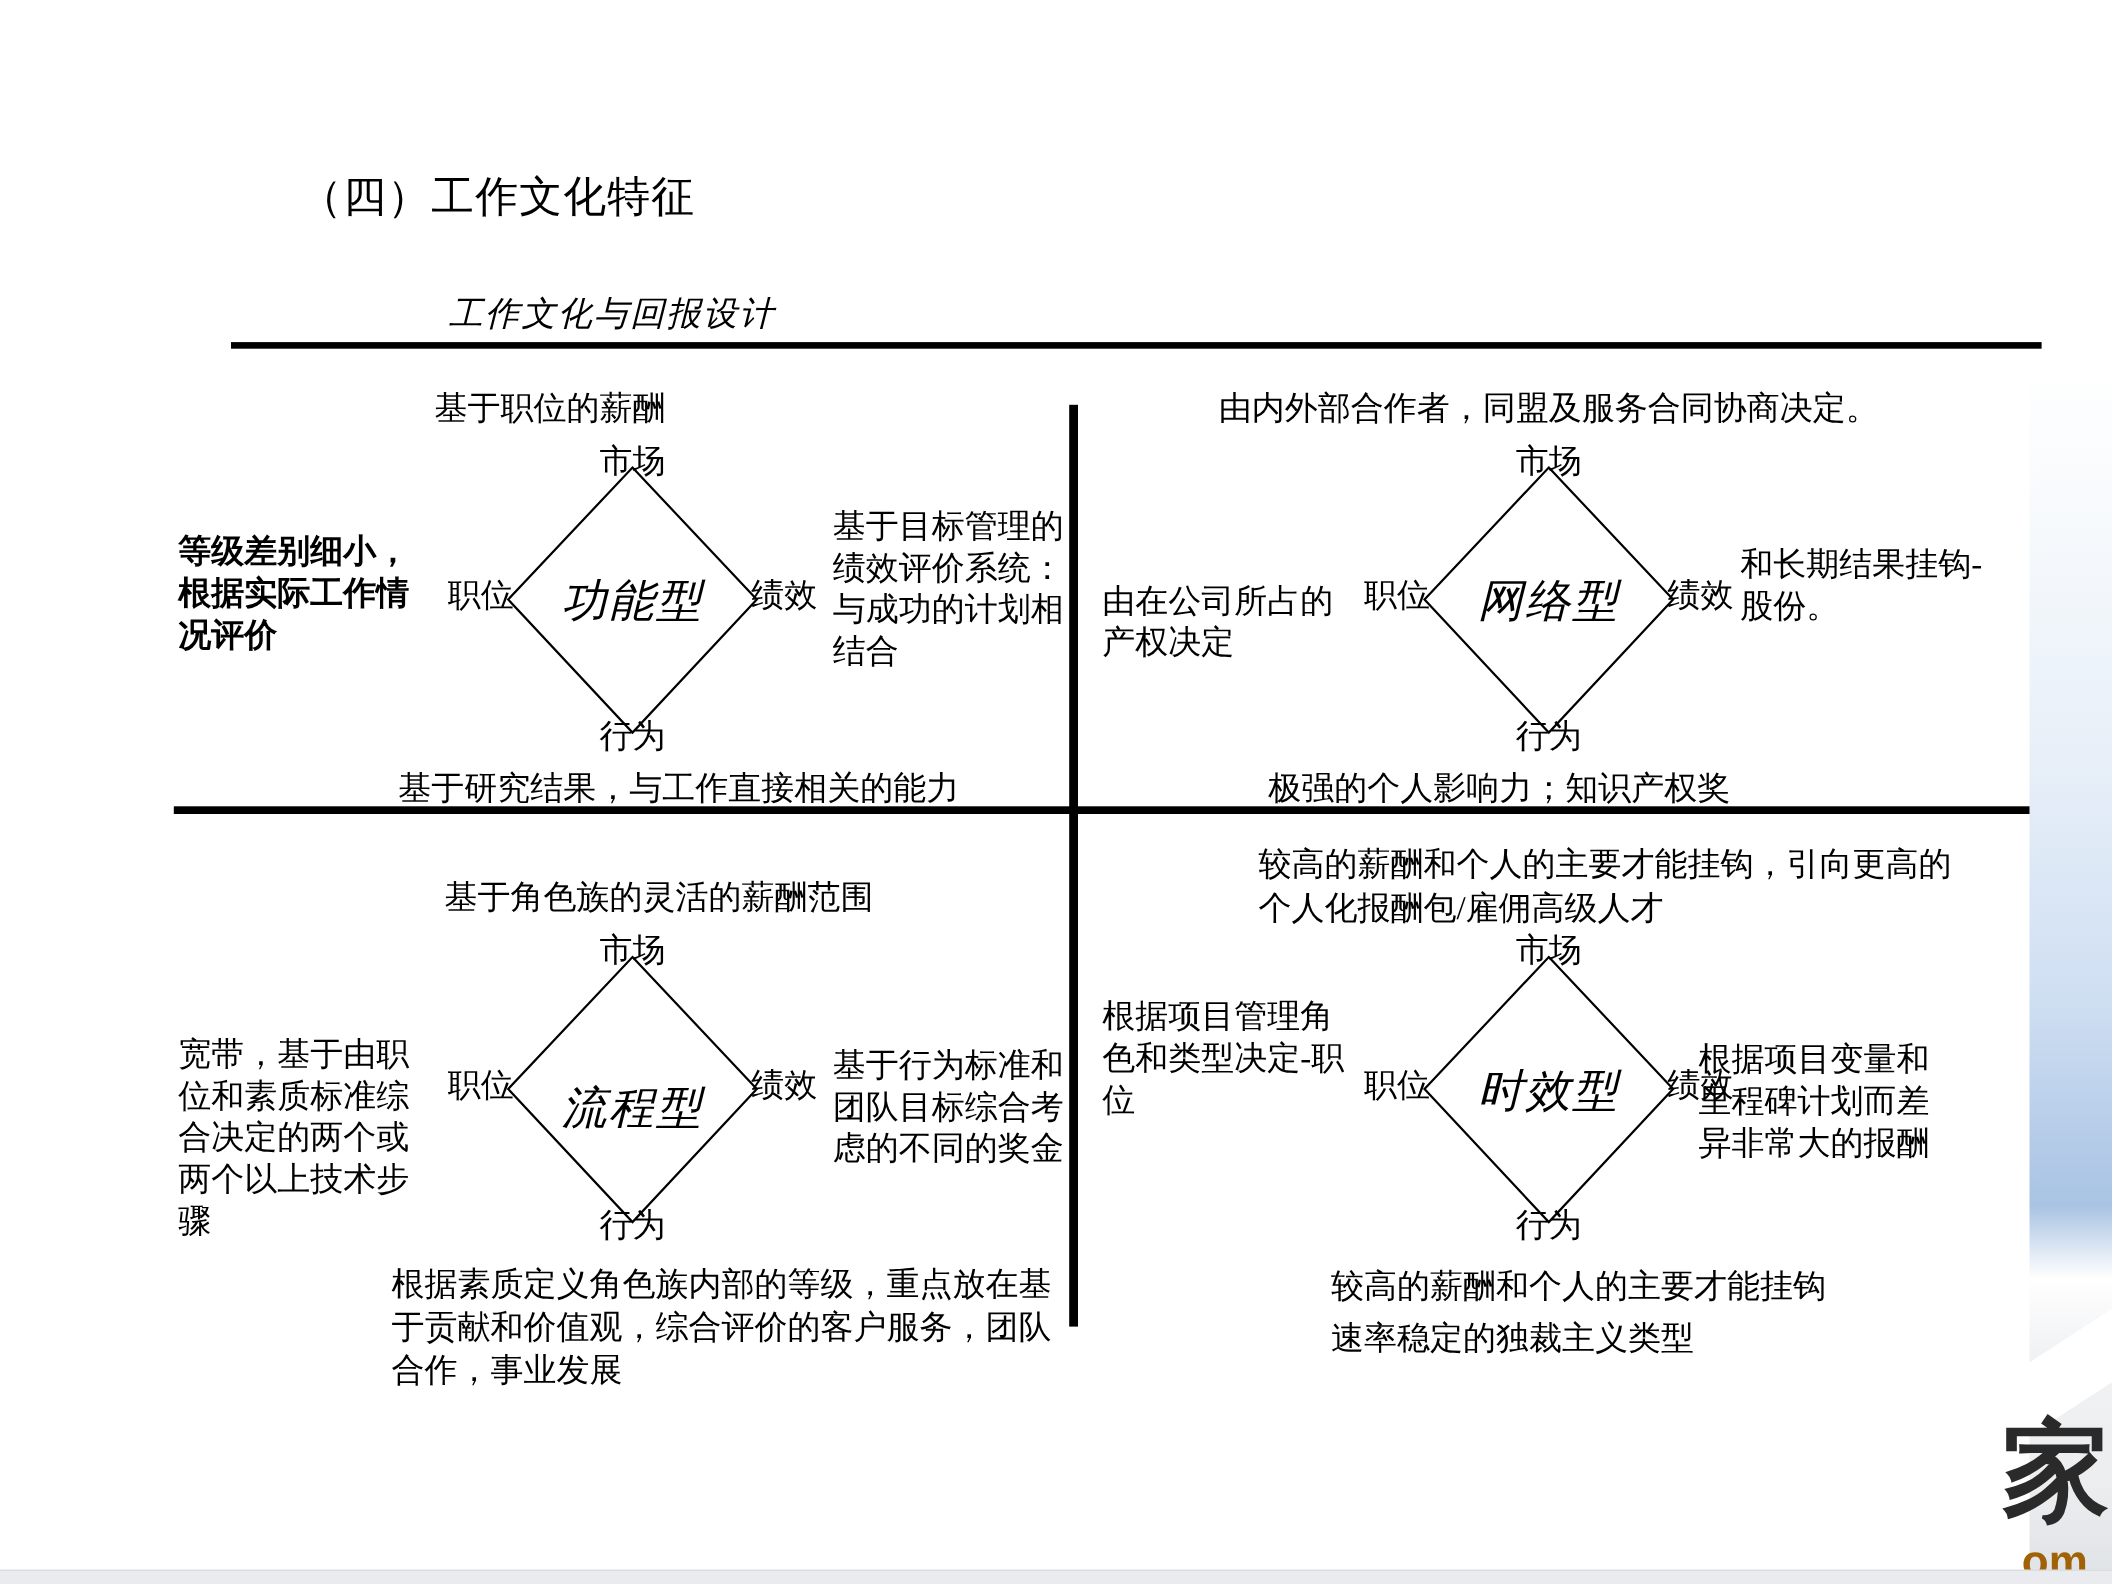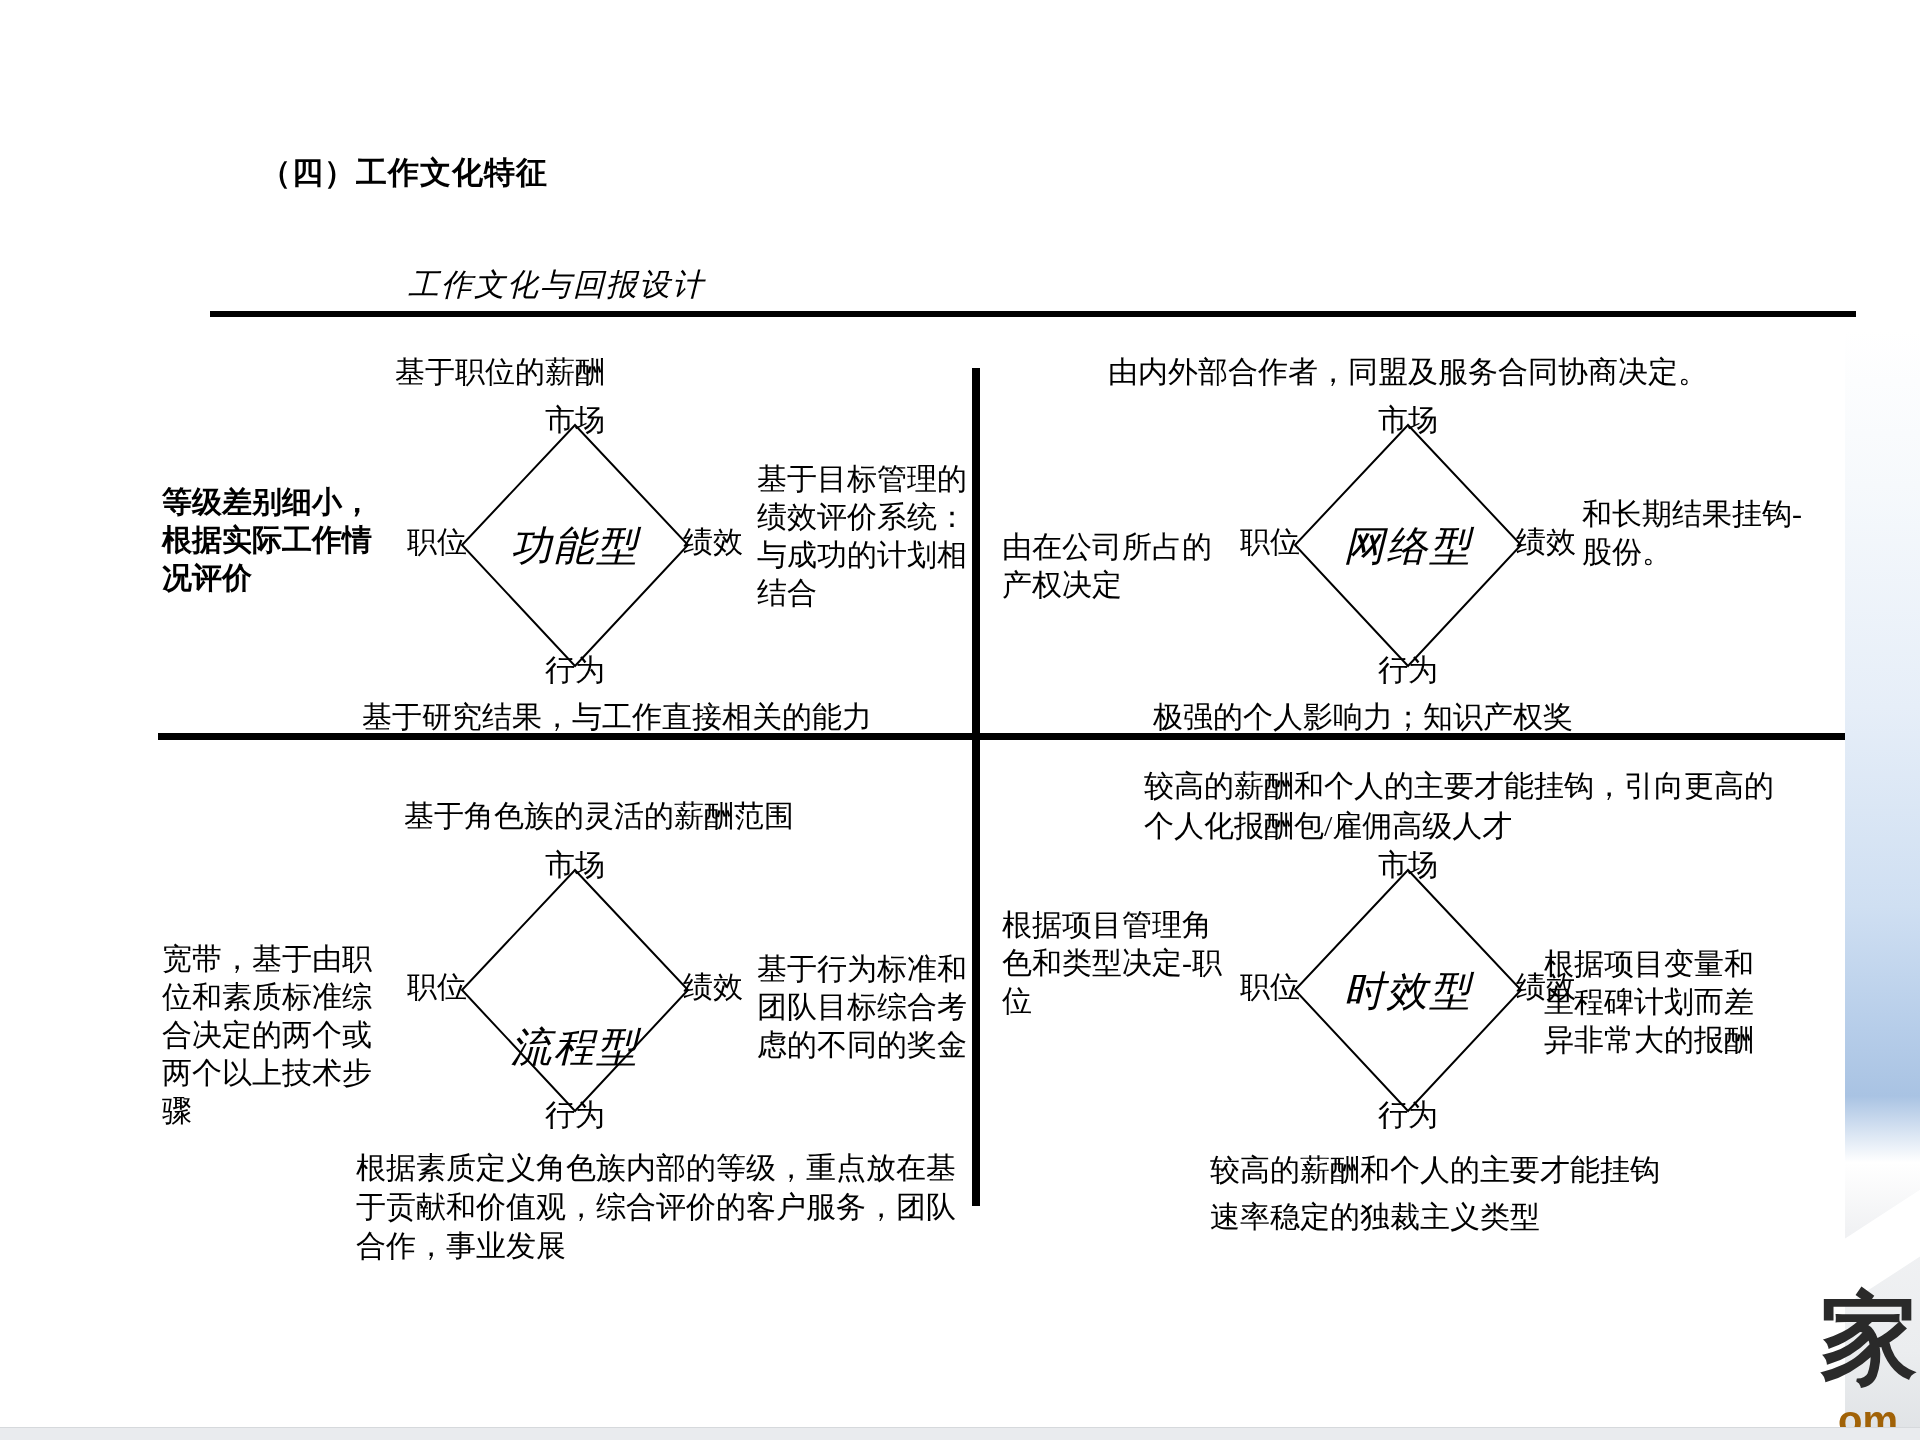--- a/index.html
+++ b/index.html
@@ -5,23 +5,23 @@
   html,body{margin:0;padding:0;}
   body{
     width:1920px;height:1440px;position:relative;overflow:hidden;
     background:#ffffff;
     font-family:"Liberation Serif","DejaVu Serif",serif;
     color:#000;
   }
 
   
   .title{
-    position:absolute;left:260px;top:152px;
+    position:absolute;left:272px;top:152px;
     font-family:"Liberation Sans","DejaVu Sans",sans-serif;
-    font-weight:bold;font-size:31px;letter-spacing:1px;
+    font-weight:normal;font-size:39px;letter-spacing:1px;
   }
   .subtitle{
     position:absolute;left:408px;top:264px;
     font-style:italic;font-size:31px;letter-spacing:2px;
   }
   .underline{position:absolute;left:210px;top:311px;width:1646px;height:6px;background:#000;}
 
   
   .h-divider{position:absolute;left:158px;top:733px;width:1700px;height:7px;background:#000;}
   .v-divider{position:absolute;left:972px;top:368px;width:8px;height:838px;background:#000;}
@@ -45,21 +45,21 @@
   .q2 .c-top{left:515px;top:848px;} .q2 .c-left{left:387px;top:970px;}
   .q2 .c-right{left:683px;top:970px;} .q2 .c-bottom{left:515px;top:1098px;}
   .q3 .c-top{left:1348px;top:848px;} .q3 .c-left{left:1220px;top:970px;}
   .q3 .c-right{left:1516px;top:970px;} .q3 .c-bottom{left:1348px;top:1098px;}
 
   
   .type-label{position:absolute;width:260px;text-align:center;
     font-size:41px;font-style:italic;letter-spacing:2px;}
   .q0 .type-label{left:445px;top:519px;}
   .q1 .type-label{left:1278px;top:519px;}
-  .q2 .type-label{left:445px;top:1020px;}
+  .q2 .type-label{left:445px;top:980px;}
   .q3 .type-label{left:1278px;top:964px;}
 
   
   .cap{position:absolute;font-size:30px;line-height:38px;white-space:pre-line;}
   .q0 .cap-top{left:395px;top:353px;width:360px;text-align:left;}
   .q0 .cap-left{left:162px;top:483px;font-weight:bold;}
   .q0 .cap-right{left:757px;top:460px;}
   .q0 .cap-bottom{left:362px;top:698px;}
 
   .q1 .cap-top{left:1108px;top:353px;}

